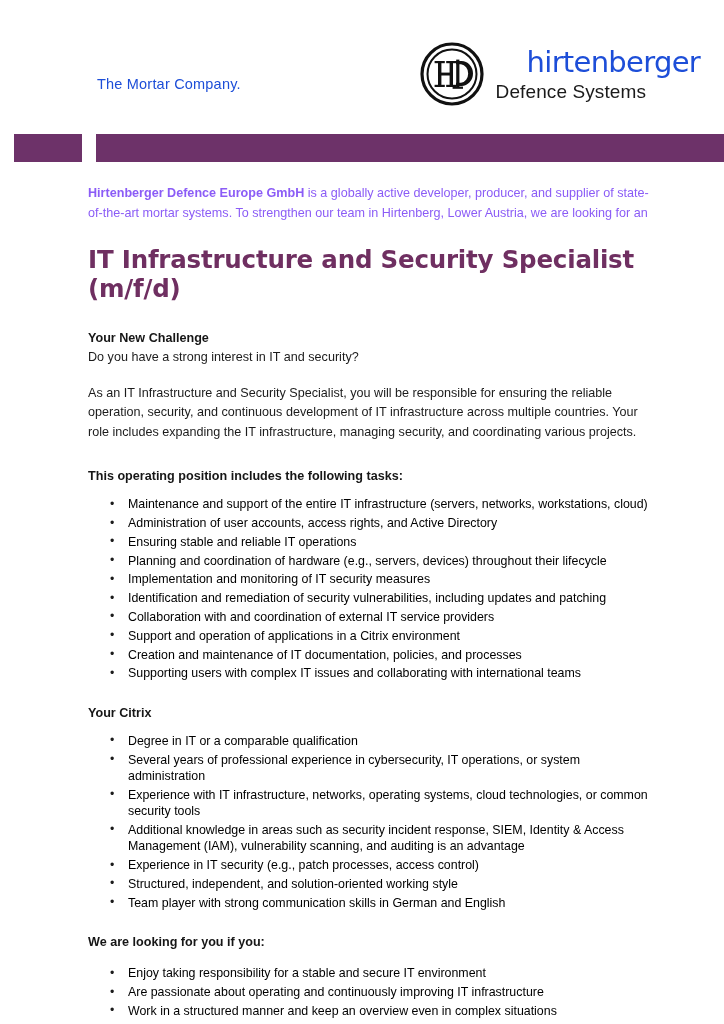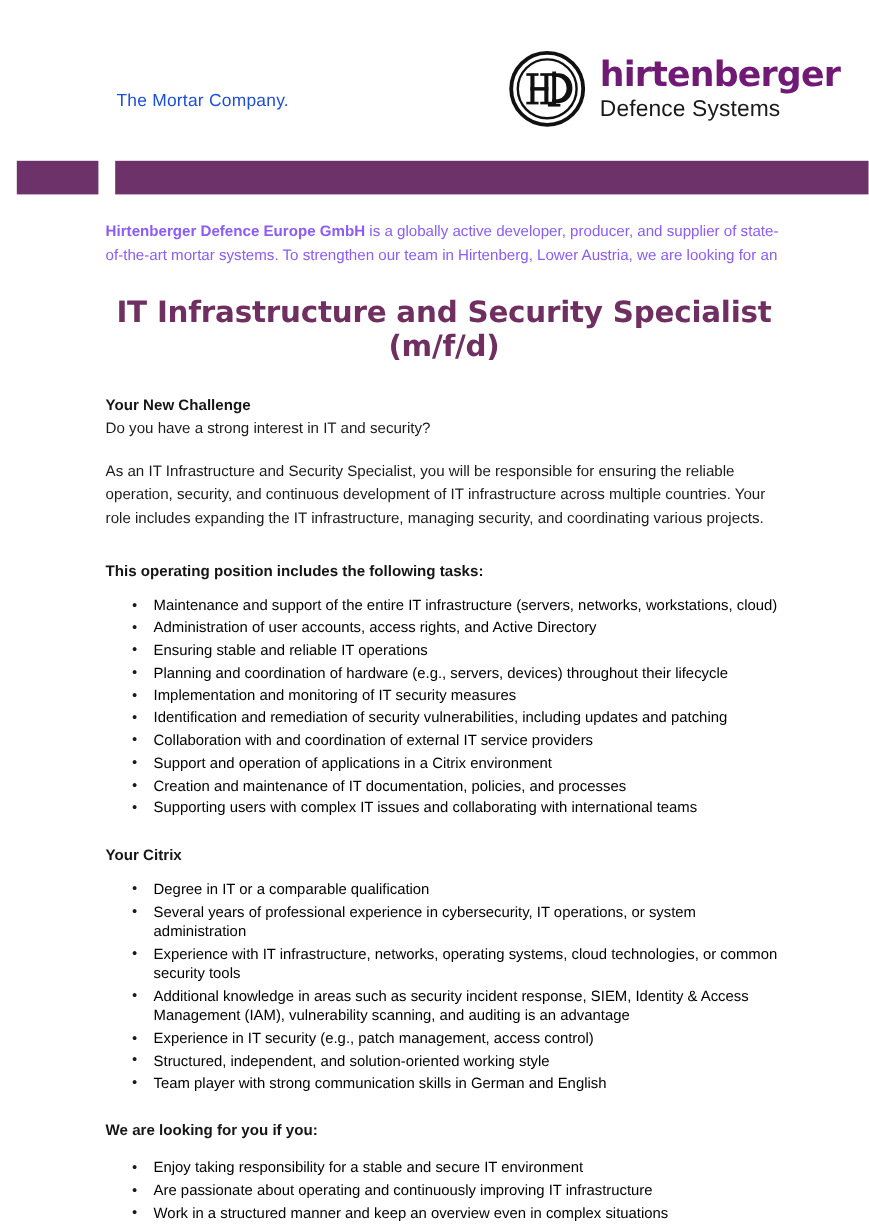--- a/index.html
+++ b/index.html
@@ -48,24 +48,25 @@
     flex: 0 0 auto;
   }
   .logo-text {
     display: flex;
     flex-direction: column;
     justify-content: center;
     line-height: 1;
   }
   .logo-name {
     font-size: 29px;
-    font-weight: bold;
+    font-weight: normal;
     letter-spacing: -0.7px;
-    color: #701a75;
+    color: #1d4ed8;
     font-family: "DejaVu Sans", sans-serif;
+    margin-left: 31px;
   }
   .logo-sub {
     font-size: 19px;
     color: #1a1a1a;
     letter-spacing: 0.1px;
     margin-top: 5px;
     font-family: "Liberation Sans", sans-serif;
   }
 
   
@@ -108,21 +109,20 @@
   p.intro b { font-weight: bold; }
 
   h1.job-title {
     margin: 22px 0 0 0;
     font-size: 24.5px;
     font-weight: bold;
     color: #6f2f61;
     letter-spacing: -0.2px;
     line-height: 1.2;
     font-family: "DejaVu Sans", sans-serif;
-    text-align: center;
   }
 
   h2.section {
     margin: 25px 0 0 0;
     font-size: 12.6px;
     font-weight: bold;
     color: #161616;
     line-height: 1.45;
   }
   h2.section.tight { margin-top: 22px; }
@@ -229,21 +229,21 @@
         <li>Creation and maintenance of IT documentation, policies, and processes</li>
         <li>Supporting users with complex IT issues and collaborating with international teams</li>
       </ul>
 
       <h2 class="section tight">Your Citrix</h2>
       <ul class="bullets">
         <li>Degree in IT or a comparable qualification</li>
         <li>Several years of professional experience in cybersecurity, IT operations, or system administration</li>
         <li>Experience with IT infrastructure, networks, operating systems, cloud technologies, or common security tools</li>
         <li>Additional knowledge in areas such as security incident response, SIEM, Identity &amp; Access Management (IAM), vulnerability scanning, and auditing is an advantage</li>
-        <li>Experience in IT security (e.g., patch management, access control)</li>
+        <li>Experience in IT security (e.g., patch processes, access control)</li>
         <li>Structured, independent, and solution-oriented working style</li>
         <li>Team player with strong communication skills in German and English</li>
       </ul>
 
       <h2 class="section tight">We are looking for you if you:</h2>
       <ul class="bullets gap-top">
         <li>Enjoy taking responsibility for a stable and secure IT environment</li>
         <li>Are passionate about operating and continuously improving IT infrastructure</li>
         <li>Work in a structured manner and keep an overview even in complex situations</li>
         <li>Have a strong sense for IT security and risks</li>

